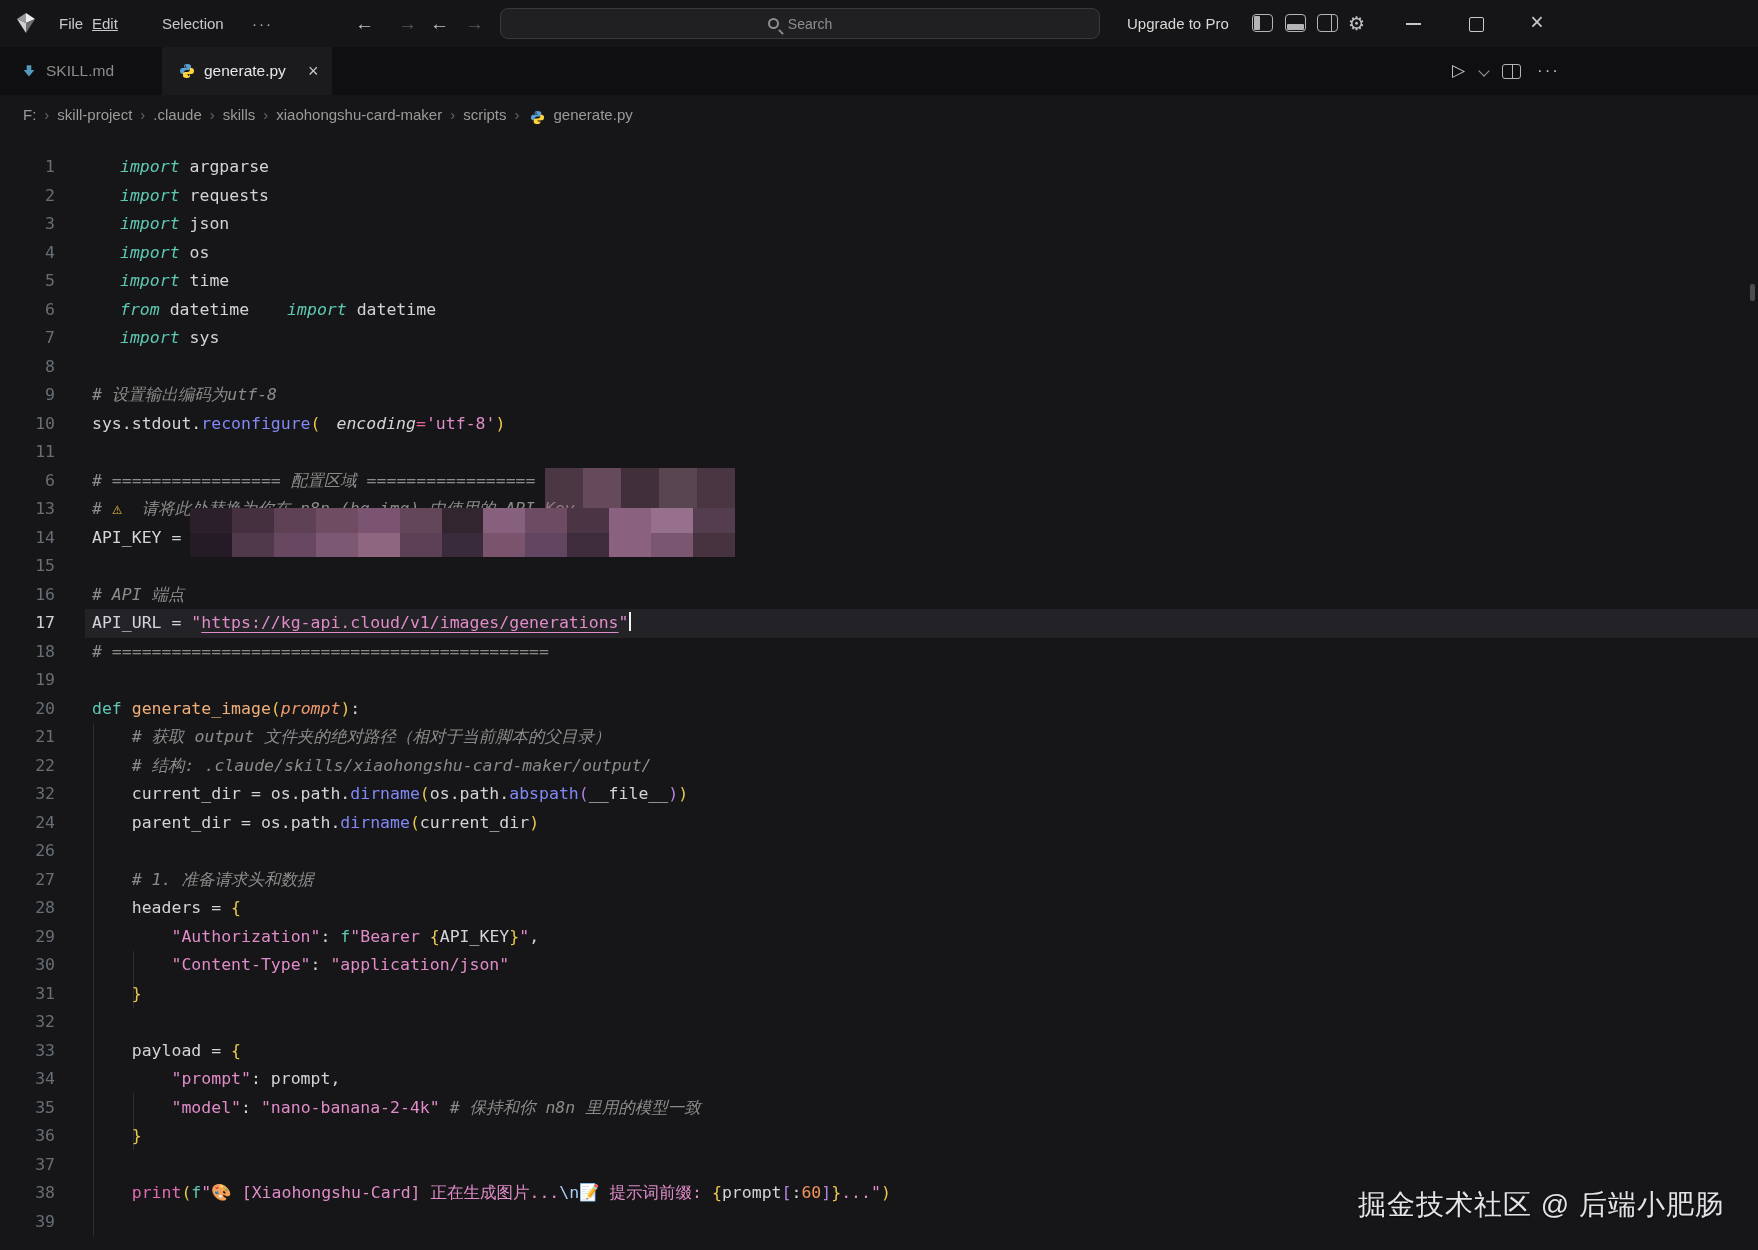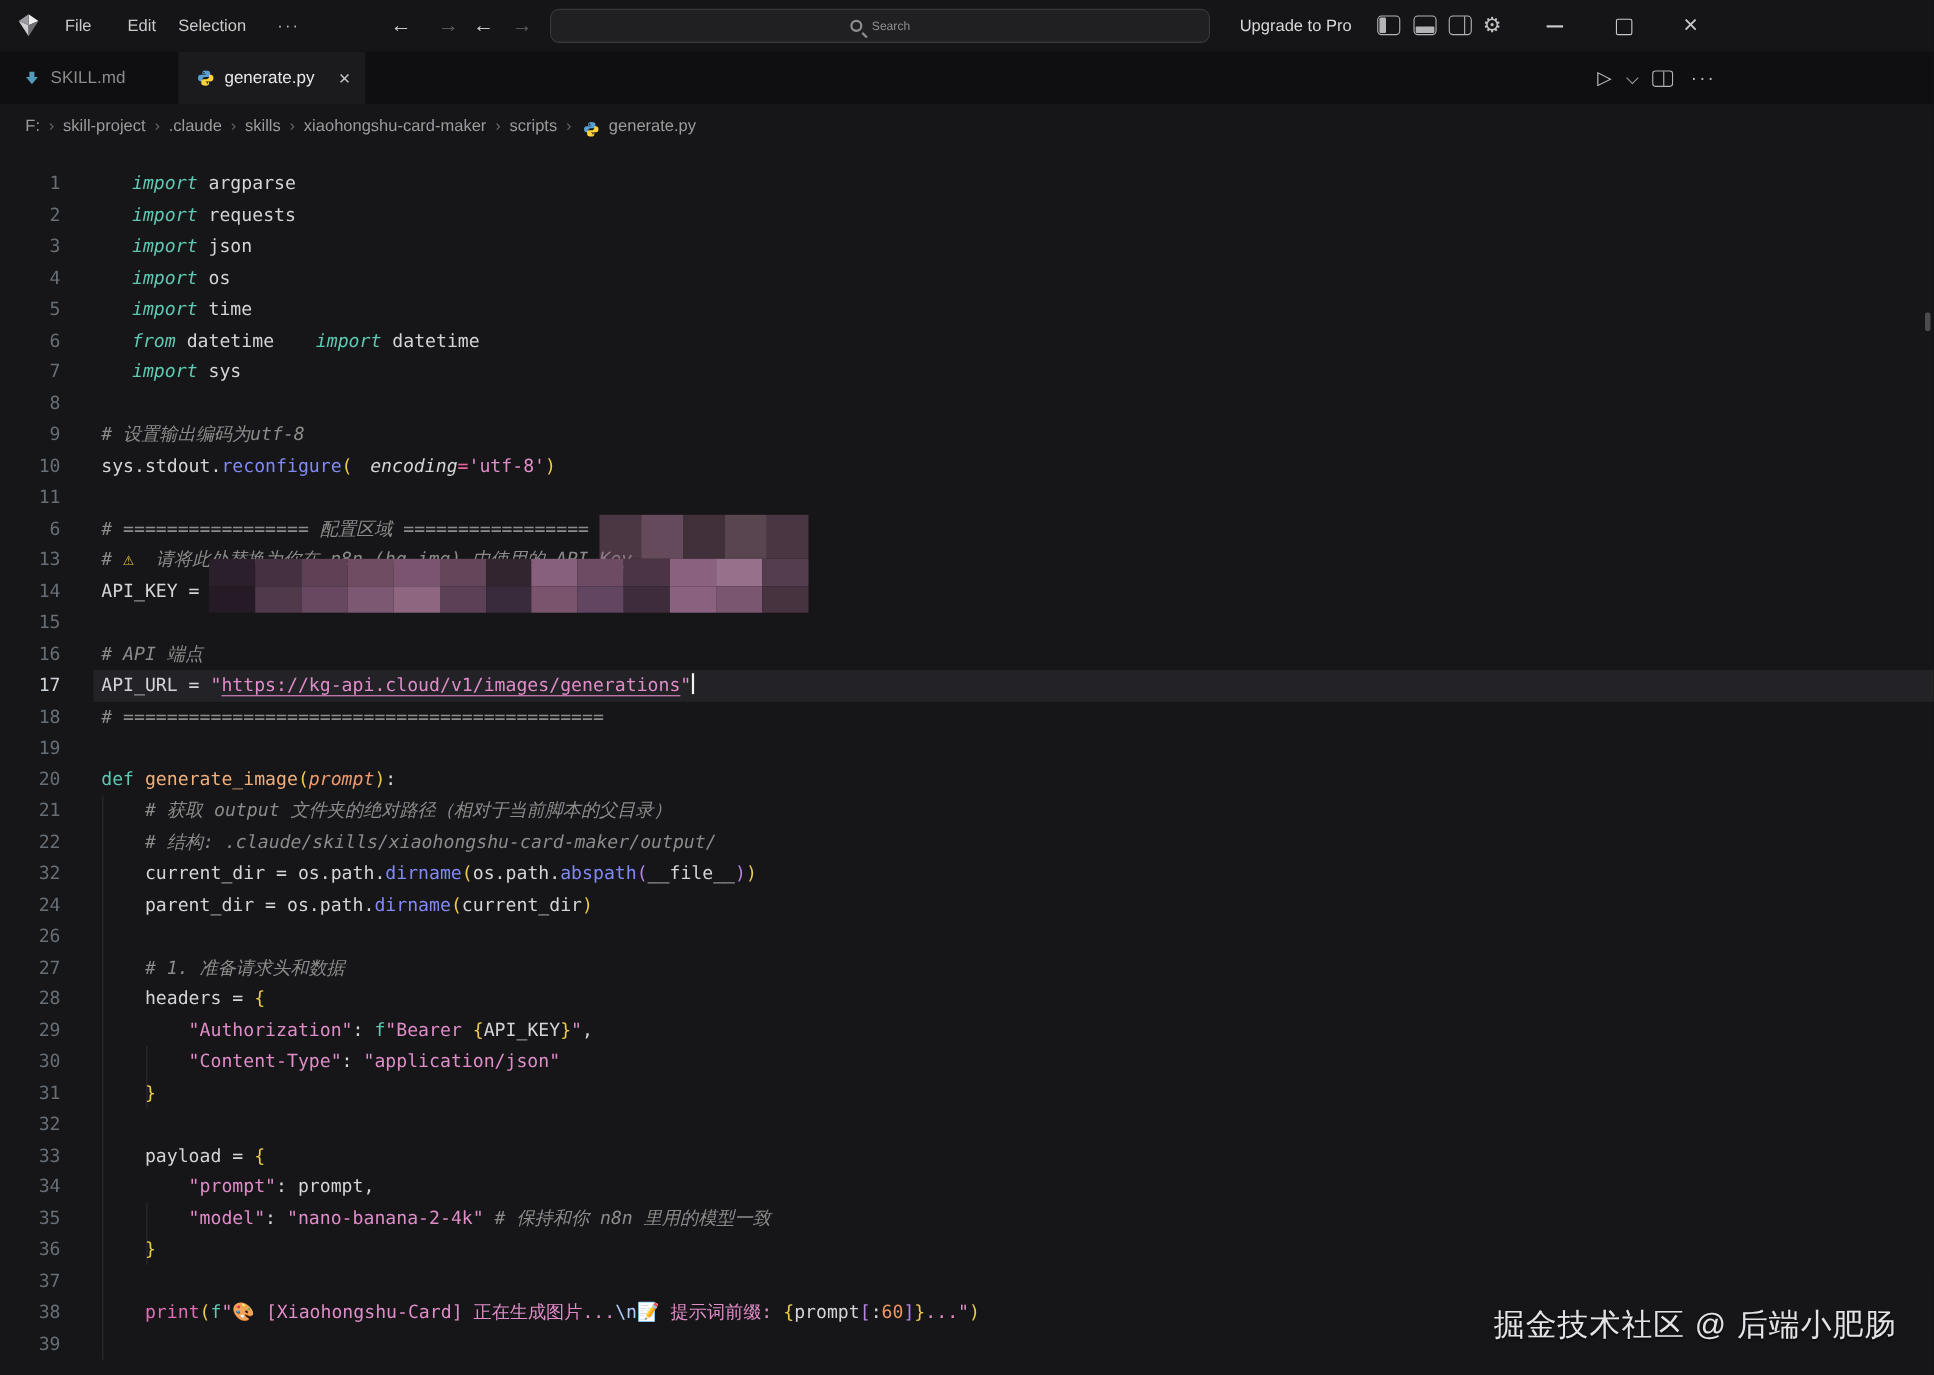--- a/index.html
+++ b/index.html
@@ -5,29 +5,29 @@
   * { margin:0; padding:0; box-sizing:border-box; }
   html,body { width:1758px; height:1250px; overflow:hidden; }
   body { background:#161618; font-family:"Liberation Sans", sans-serif; position:relative; }
 
   .window { position:absolute; inset:0; }
 
   
   .titlebar { position:absolute; top:0; left:0; right:0; height:47px; background:#151517; }
   .titlebar .logo { position:absolute; left:14px; top:11px; width:24px; height:24px; cursor:pointer; }
   .menu-item { position:absolute; top:0; height:47px; line-height:47px; font-size:15px; color:#c9c9c9; cursor:pointer; padding:0 4px; }
-  .m-file { left:55px; } .m-edit { left:112px; } .m-selection { left:158px; }
+  .m-file { left:55px; } .m-edit { left:88px;text-decoration:underline; } .m-selection { left:158px; }
   .m-more { left:248px; letter-spacing:2px; color:#bdbdbd; }
   .nav-arrow { position:absolute; top:0; height:47px; line-height:47px; font-size:19px; cursor:pointer; }
   .na1 { left:355px; color:#c6c6c6; } .na2 { left:398px; color:#565656; }
   .na3 { left:430px; color:#c6c6c6; } .na4 { left:465px; color:#565656; }
   .searchbox { position:absolute; left:500px; top:8px; width:600px; height:31px; background:#202023; border:1px solid #39393d; border-radius:8px; display:flex; align-items:center; justify-content:center; gap:9px; cursor:text; }
   .search-glyph { width:11px; height:11px; border:2px solid #8e8e92; border-radius:50%; position:relative; flex:none; }
   .search-glyph::after { content:""; position:absolute; width:2px; height:6px; background:#8e8e92; left:10px; top:9px; transform:rotate(-45deg); }
-  .search-text { font-size:11px; color:#8e8e92; }
+  .search-text { font-size:14px; color:#8e8e92; }
   .upgrade { position:absolute; left:1127px; top:0; height:47px; line-height:47px; font-size:15px; color:#d8d8d8; cursor:pointer; }
   .layout-icon { position:absolute; top:14px; width:21px; height:18px; border:1.5px solid #b4b4b8; border-radius:4px; cursor:pointer; }
   .li-1 { left:1252px; } .li-1::after { content:""; position:absolute; left:1px; top:1px; bottom:1px; width:6px; background:#b4b4b8; border-radius:1px; }
   .li-2 { left:1285px; } .li-2::after { content:""; position:absolute; left:1px; right:1px; bottom:1px; height:6px; background:#b4b4b8; border-radius:1px; }
   .li-3 { left:1317px; } .li-3::after { content:""; position:absolute; right:5px; top:0; bottom:0; width:1.5px; background:#b4b4b8; }
   .gear { position:absolute; left:1348px; top:0; height:47px; line-height:47px; font-size:19px; color:#c2c2c2; cursor:pointer; }
   .win-btn { position:absolute; top:0; width:34px; height:47px; cursor:pointer; }
   .wb-min { left:1396px; } .wb-min::after { content:""; position:absolute; left:10px; top:23px; width:15px; height:1.6px; background:#c9c9c9; }
   .wb-max { left:1458px; } .wb-max::after { content:""; position:absolute; left:11px; top:17px; width:13px; height:13px; border:1.5px solid #c9c9c9; border-radius:2px; }
   .wb-close { left:1520px; text-align:center; line-height:45px; font-size:23px; color:#c9c9c9; }

